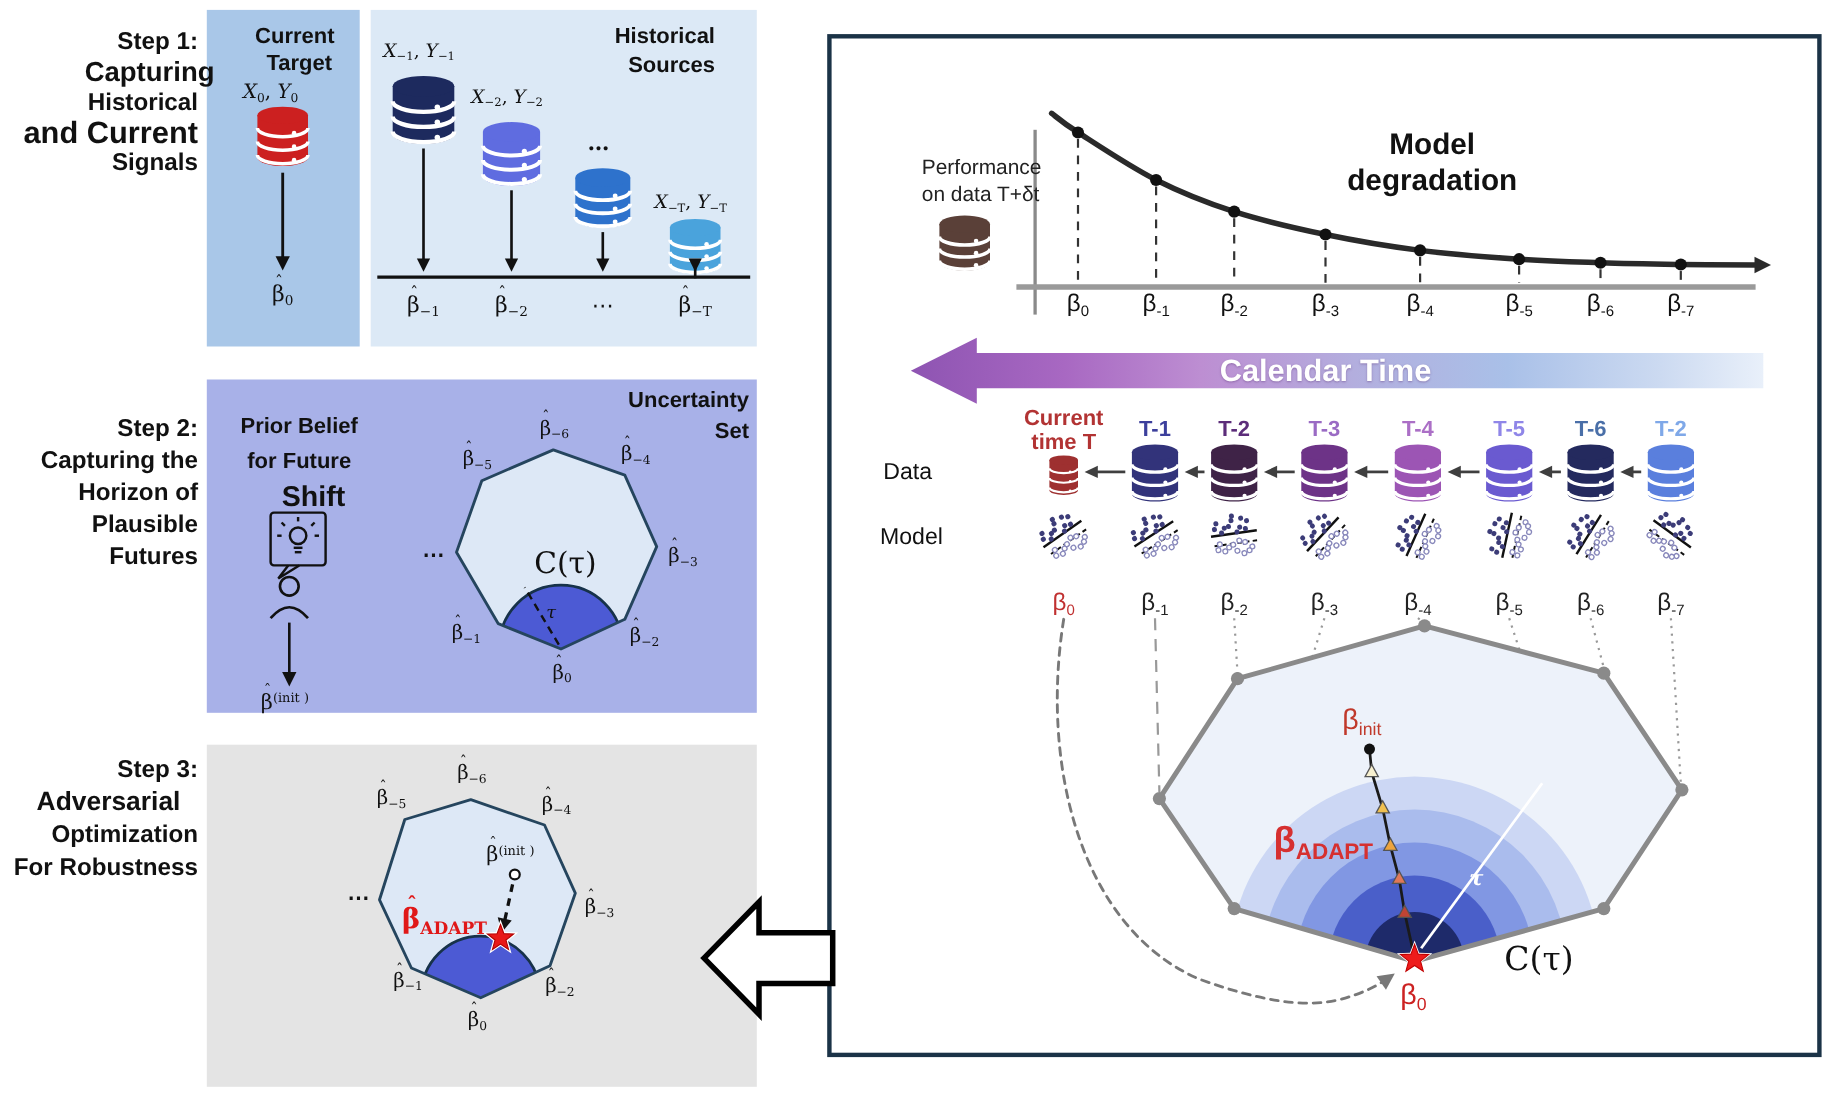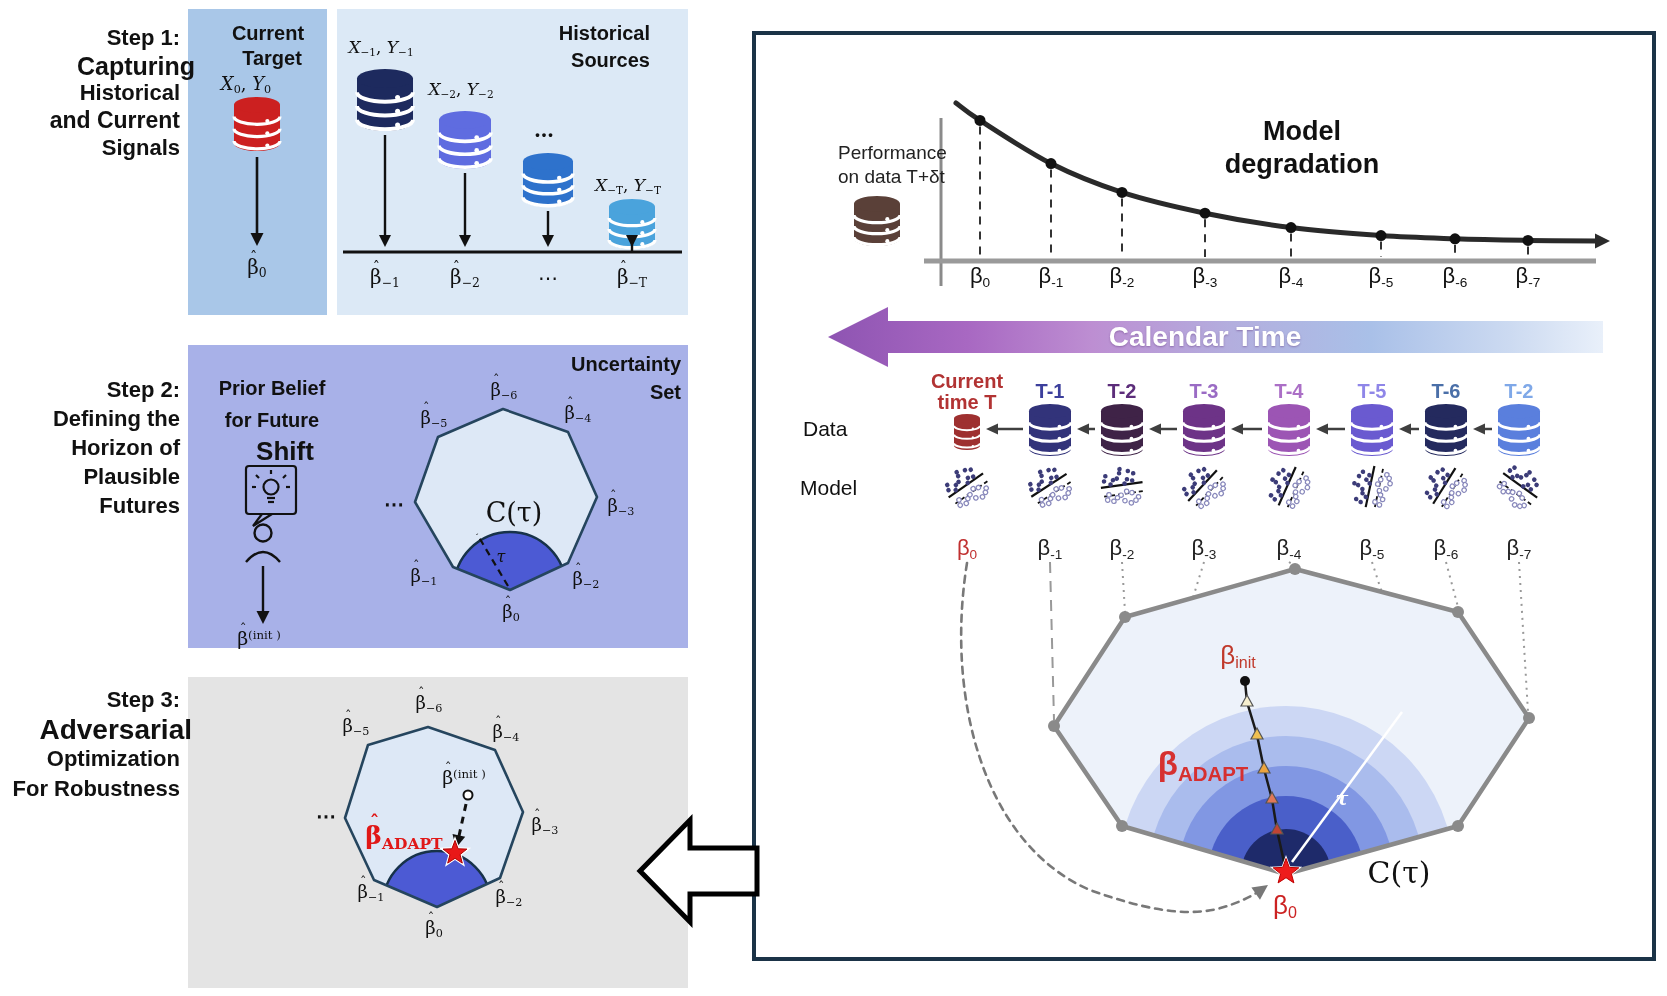--- a/index.html
+++ b/index.html
@@ -557,29 +557,29 @@
     <div class="lbl b shadowed" style="left:1205px;top:337px;font-size:28px;color:#fff;text-align:center;">Calendar Time</div>
 
     <div class="lbl la" style="left:803px;top:429px;font-size:21px;">Data</div>
     <div class="lbl la" style="left:800px;top:488px;font-size:21px;">Model</div>
 
     <div class="lbl math" style="left:1399px;top:873px;font-size:30px;">C(τ)</div>
     <div class="lbl math it b" style="left:1342px;top:799px;font-size:19px;color:#fff;">τ</div>
   <div class="lbl ra b" style="left: 180px; top: 38px; font-size: 22px;">Step 1:</div>
       <div class="lbl ra b" style="left: 180px; top: 65.5px; font-size: 25px; margin-left: 15px;">Capturing</div>
       <div class="lbl ra b" style="left: 180px; top: 93px; font-size: 22px;">Historical</div>
-      <div class="lbl ra b" style="left: 180px; top: 120.5px; font-size: 23px;">and Current</div>
+      <div class="lbl ra b" style="left: 180px; top: 120.5px; font-size: 28px;">and Current</div>
       <div class="lbl ra b" style="left: 180px; top: 148px; font-size: 22px;">Signals</div>
       <div class="lbl ra b" style="left: 180px; top: 390px; font-size: 22px;">Step 2:</div>
-      <div class="lbl ra b" style="left: 180px; top: 419px; font-size: 22px;">Defining the</div>
+      <div class="lbl ra b" style="left: 180px; top: 419px; font-size: 22px;">Capturing the</div>
       <div class="lbl ra b" style="left: 180px; top: 448px; font-size: 22px;">Horizon of</div>
       <div class="lbl ra b" style="left: 180px; top: 477px; font-size: 22px;">Plausible</div>
       <div class="lbl ra b" style="left: 180px; top: 506px; font-size: 22px;">Futures</div>
       <div class="lbl ra b" style="left: 180px; top: 700px; font-size: 22px;">Step 3:</div>
-      <div class="lbl ra b" style="left: 192px; top: 729.5px; font-size: 28px;">Adversarial</div>
+      <div class="lbl ra b" style="left: 164px; top: 729.5px; font-size: 24px;">Adversarial</div>
       <div class="lbl ra b" style="left: 180px; top: 759px; font-size: 22px;">Optimization</div>
       <div class="lbl ra b" style="left: 180px; top: 788.5px; font-size: 22px;">For Robustness</div>
       <div class="lbl math" style="left: 246px; top: 85px; font-size: 18px;"><span class="it">X</span><span class="sb">0</span><span>, </span><span class="it">Y</span><span class="sb">0</span></div>
       <div class="lbl math" style="left: 257px; top: 268px; font-size: 20px;"><span class="hatbox"><span class="hatmark">ˆ</span>β</span><span class="sb">0</span></div>
       <div class="lbl math" style="left: 381px; top: 48px; font-size: 17px;"><span class="it">X</span><span class="sb">−1</span><span>, </span><span class="it">Y</span><span class="sb">−1</span></div>
       <div class="lbl math" style="left: 385px; top: 278px; font-size: 20px;"><span class="hatbox"><span class="hatmark">ˆ</span>β</span><span class="sb">−1</span></div>
       <div class="lbl math" style="left: 461px; top: 90px; font-size: 17px;"><span class="it">X</span><span class="sb">−2</span><span>, </span><span class="it">Y</span><span class="sb">−2</span></div>
       <div class="lbl math" style="left: 465px; top: 278px; font-size: 20px;"><span class="hatbox"><span class="hatmark">ˆ</span>β</span><span class="sb">−2</span></div>
       <div class="lbl math b" style="left: 544px; top: 130px; font-size: 20px;"><span>…</span></div>
       <div class="lbl math" style="left: 548px; top: 278px; font-size: 20px;"><span>⋯</span></div>

